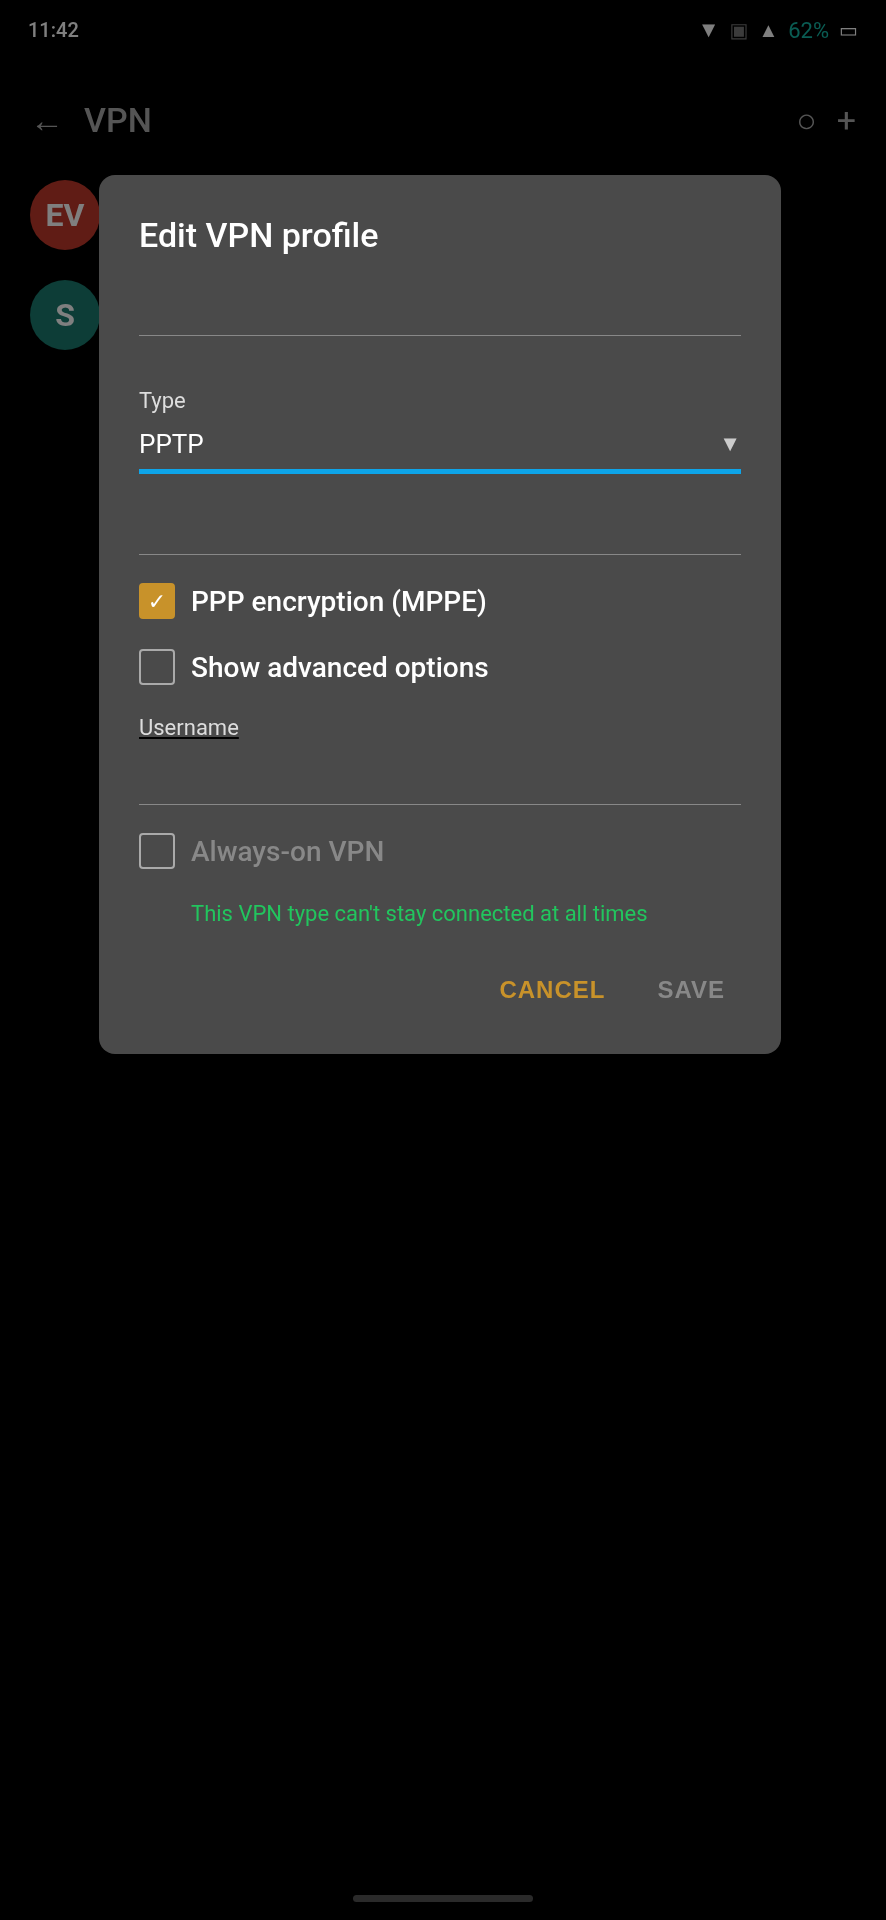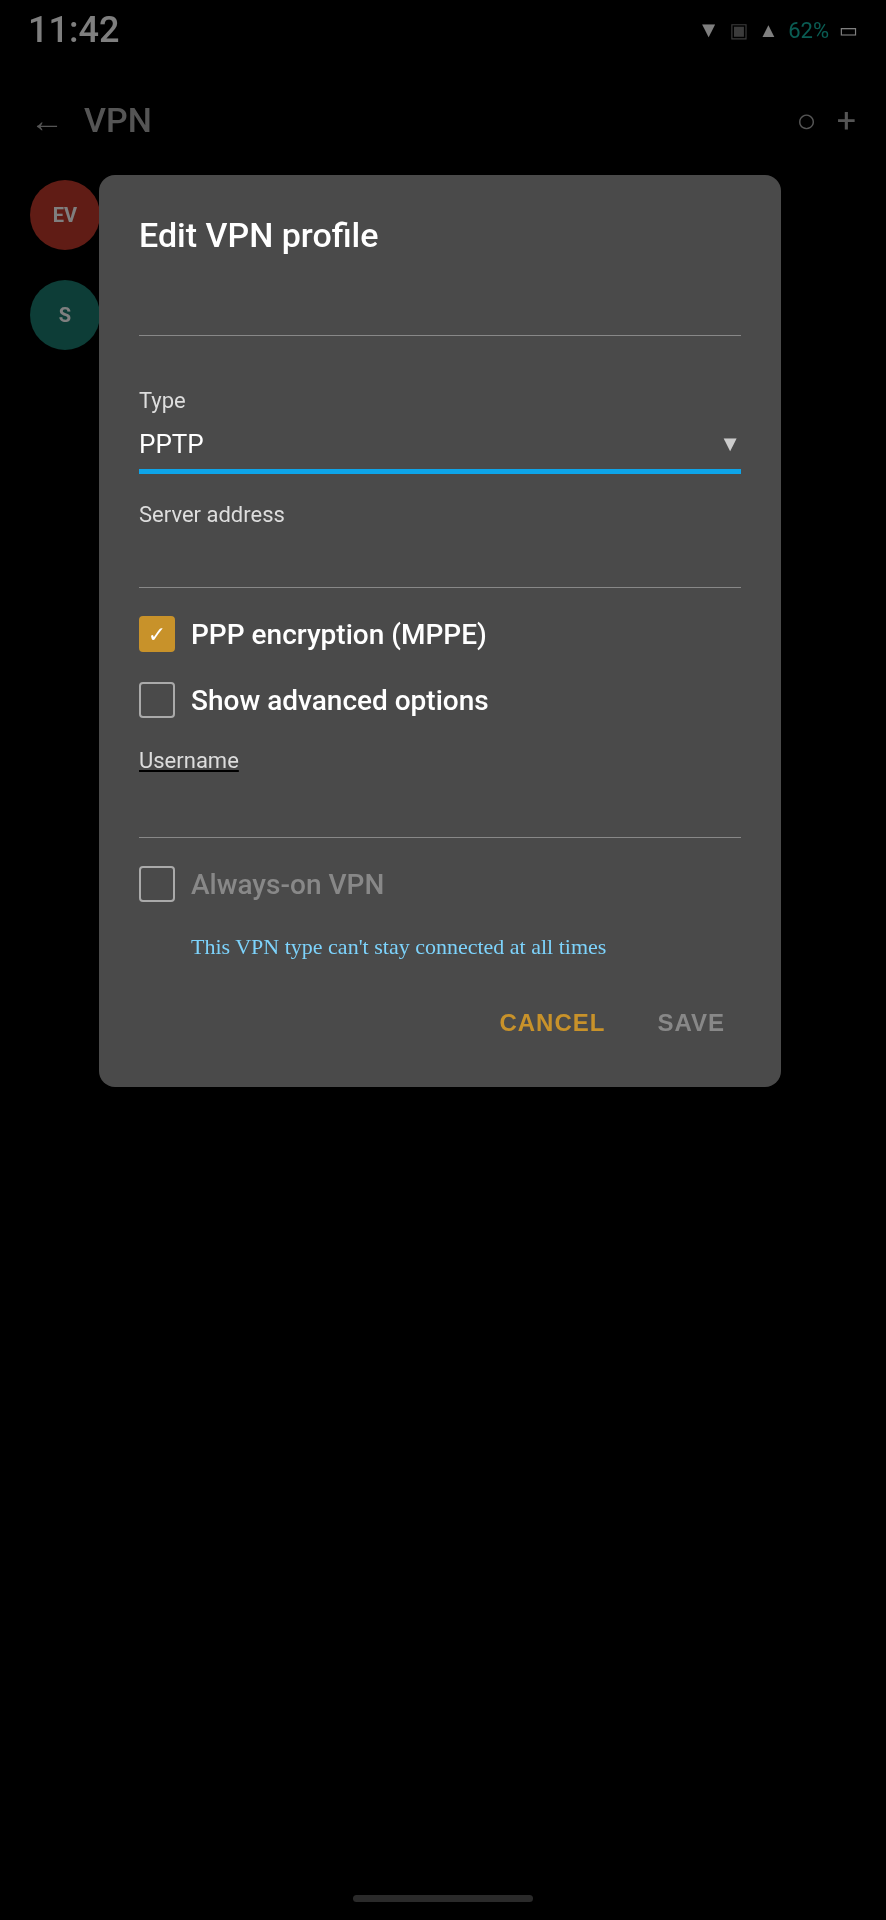--- a/index.html
+++ b/index.html
@@ -22,21 +22,21 @@
       height: 60px;
       display: flex;
       align-items: center;
       justify-content: space-between;
       padding: 0 28px;
       z-index: 10;
     }
 
     .status-time {
       color: #fff;
-      font-size: 36px;
+      font-size: 20px;
       font-weight: 500;
     }
 
     .status-icons {
       display: flex;
       align-items: center;
       gap: 10px;
     }
 
     .status-icons span {
@@ -96,21 +96,21 @@
       gap: 20px;
     }
 
     .vpn-icon-circle {
       width: 70px;
       height: 70px;
       border-radius: 50%;
       display: flex;
       align-items: center;
       justify-content: center;
-      font-size: 20px;
+      font-size: 32px;
       font-weight: bold;
       color: #fff;
     }
 
     .vpn-icon-red { background: #c0392b; }
     .vpn-icon-teal { background: #1a7a6e; }
 
     
     .scrim {
       position: absolute;
@@ -269,26 +269,25 @@
       border-bottom: 1px solid #888;
       color: #fff;
       font-size: 22px;
       padding: 8px 0 14px 0;
       outline: none;
       margin-top: 8px;
     }
 
     
     .always-on-note {
-      color: #7dd3fc;
+      color: #22c55e;
       font-size: 22px;
       margin-top: 6px;
       margin-left: 52px;
       line-height: 1.4;
-      font-family: Liberation Serif, serif;
     }
 
     
     .dialog-actions {
       display: flex;
       justify-content: flex-end;
       gap: 20px;
       margin-top: 36px;
       padding-bottom: 10px;
     }
@@ -373,21 +372,20 @@
 
   <div class="dropdown-container">
     <div class="dropdown-label">Type</div>
     <div class="dropdown-value">
       <span class="dropdown-value-text">PPTP</span>
       <span class="dropdown-chevron">▼</span>
     </div>
   </div>
 
   <div class="server-address-section">
-    <div class="field-label">Server address</div>
     <input class="server-address-input" type="text" value="" style="">
   </div>
 
   <div class="checkbox-row">
     <div class="checkbox-box checked">
       <span class="checkbox-check">✓</span>
     </div>
     <span class="checkbox-label">PPP encryption (MPPE)</span>
   </div>
 

